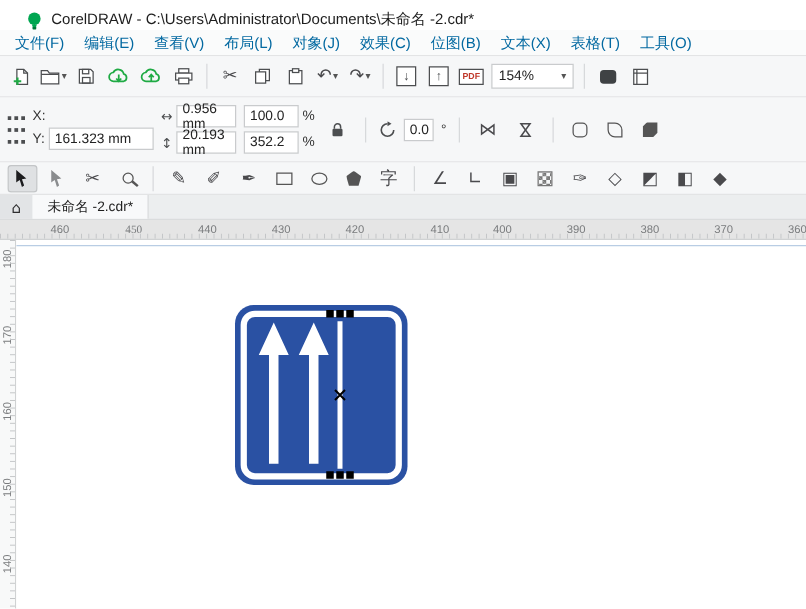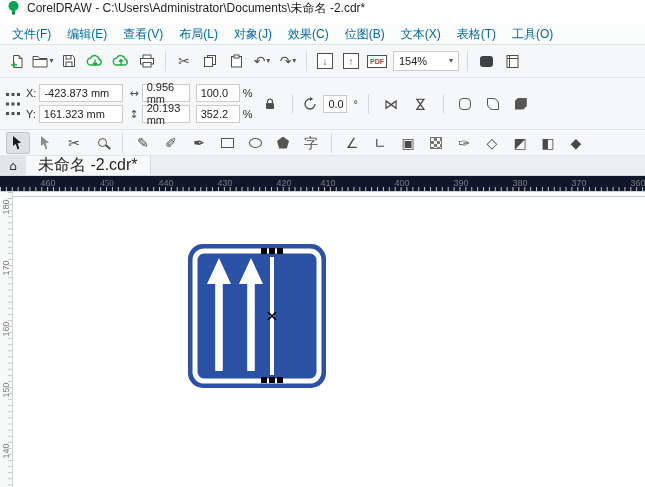--- a/index.html
+++ b/index.html
@@ -1,21 +1,21 @@
 <!DOCTYPE html>
 <html><head>
 <meta charset="utf-8">
 <style>
   * { box-sizing: border-box; margin: 0; padding: 0; }
   html,body { width:645px; height:487px; overflow:hidden;
     font-family:"Liberation Sans","DejaVu Sans",sans-serif; background:#fff; }
   .window { width:645px; height:487px; display:flex; flex-direction:column; background:#f6f7f8; }
 
   
-  .titlebar { height:24px; flex:0 0 auto; background:#ffffff; display:flex; align-items:flex-start; padding:0 6px; gap:6px; }
+  .titlebar { height:24px; flex:0 0 auto; background:#ffffff; display:flex; align-items:flex-end; padding:0 20px; gap:6px; }
   .title-text { font-size:12px; color:#1e1e1e; white-space:nowrap; }
 
   
   .menubar { height:21px; flex:0 0 auto; background:#fafbfb; display:flex; align-items:center; padding:0 4px; border-bottom:1px solid #e3e4e5; }
   .menu-item { font-size:12px; color:#0369a1; padding:2px 8px; cursor:default; white-space:nowrap; }
 
   
   .toolbar { height:33px; flex:0 0 auto; display:flex; align-items:center; padding:0 5px; gap:2px; border-bottom:1px solid #e3e4e5; background:#f6f7f8; }
   .tbtn { min-width:24px; height:24px; display:flex; align-items:center; justify-content:center; gap:1px; border-radius:3px; }
   .sep { width:1px; height:20px; background:#d7d9db; margin:0 4px; flex:0 0 auto; }
@@ -57,24 +57,24 @@
   .shp-polygon { width:12px; height:12px; background:#555; clip-path:polygon(50% 0,100% 38%,82% 100%,18% 100%,0 38%); }
   .shp-checker { width:12px; height:12px; border:1px solid #777;
     background-image:linear-gradient(45deg,#777 25%,transparent 25%,transparent 75%,#777 75%),
                      linear-gradient(45deg,#777 25%,transparent 25%,transparent 75%,#777 75%);
     background-size:6px 6px; background-position:0 0,3px 3px; }
 
   
   .tabbar { height:20px; flex:0 0 auto; display:flex; align-items:stretch; background:#eceeef; border-bottom:1px solid #dadcdd; }
   .home-btn { width:26px; display:flex; align-items:center; justify-content:center; background:#e2e4e6; }
   .home-btn .glyph { font-size:12px; color:#2e2e30; }
-  .tab { display:flex; align-items:center; padding:0 12px; background:#f8f9fa; font-size:16px; color:#1e1e1e; border-right:1px solid #d8dadb; white-space:nowrap; }
-
-  
-  .hruler { height:16px; flex:0 0 auto; position:relative; background:#0f172a; border-bottom:1px solid #d0d2d3; overflow:hidden; }
+  .tab { display:flex; align-items:center; padding:0 12px; background:#f8f9fa; font-size:11px; color:#1e1e1e; border-right:1px solid #d8dadb; white-space:nowrap; }
+
+  
+  .hruler { height:16px; flex:0 0 auto; position:relative; background:#e5e5e5; border-bottom:1px solid #d0d2d3; overflow:hidden; }
   .hruler::after { content:''; position:absolute; left:0; right:0; bottom:0; height:4px;
     background-image:linear-gradient(to right,#c2c4c6 0 1px,transparent 1px); background-size:5.9px 4px; }
   .hnum { position:absolute; bottom:3px; transform:translateX(-50%); font-size:9px; color:#7a7c7e; }
 
   .workspace { flex:1; display:flex; background:#fff; overflow:hidden; }
   .vruler { width:13px; flex:0 0 auto; position:relative; background:#f8f9f9; border-right:1px solid #d0d2d3; overflow:hidden; }
   .vruler::after { content:''; position:absolute; top:0; bottom:0; right:0; width:4px;
     background-image:linear-gradient(to bottom,#c2c4c6 0 1px,transparent 1px); background-size:4px 6.1px; }
   .vnum { position:absolute; left:-5px; width:22px; height:22px; display:flex; align-items:center; justify-content:center;
     transform:rotate(-90deg); font-size:9px; color:#7a7c7e; }
@@ -209,23 +209,20 @@
       <rect x="0" y="11.5" width="3" height="3"></rect>
         <rect x="5.5" y="11.5" width="3" height="3"></rect>
         <rect x="11" y="11.5" width="3" height="3"></rect>
       <rect x="0" y="21" width="3" height="3"></rect>
         <rect x="5.5" y="21" width="3" height="3"></rect>
         <rect x="11" y="21" width="3" height="3"></rect>
     </svg>
     <div class="stack">
       <div class="field">
         <span>X:</span>
-        <div class="pinput w84">
-          <span>-423.873 mm</span>
-        </div>
       </div>
       <div class="field">
         <span>Y:</span>
         <div class="pinput w84">
           <span>161.323 mm</span>
         </div>
       </div>
     </div>
     <div class="stack">
       <div class="field">
@@ -362,21 +359,21 @@
       <span>未命名 -2.cdr*</span>
     </div>
   </div>
 
   <div class="hruler">
       <span class="hnum" style="left: 48px;">460</span>
       <span class="hnum" style="left: 107px; font-family: Liberation Serif, serif;">450</span>
       <span class="hnum" style="left: 166px;">440</span>
       <span class="hnum" style="left: 225px;">430</span>
       <span class="hnum" style="left: 284px;">420</span>
-      <span class="hnum" style="left: 328px;">410</span>
+      <span class="hnum" style="left: 352px;">410</span>
       <span class="hnum" style="left: 402px;">400</span>
       <span class="hnum" style="left: 461px;">390</span>
       <span class="hnum" style="left: 520px;">380</span>
       <span class="hnum" style="left: 579px;">370</span>
       <span class="hnum" style="left: 638px;">360</span>
     </div>
 
   <div class="workspace">
     <div class="vruler">
         <span class="vnum" style="top: 4px;">180</span>

